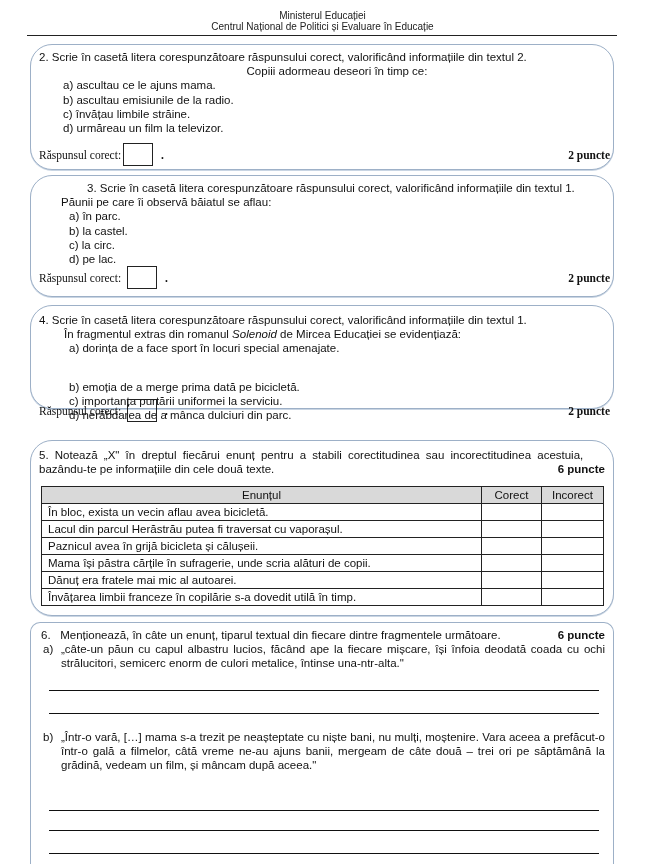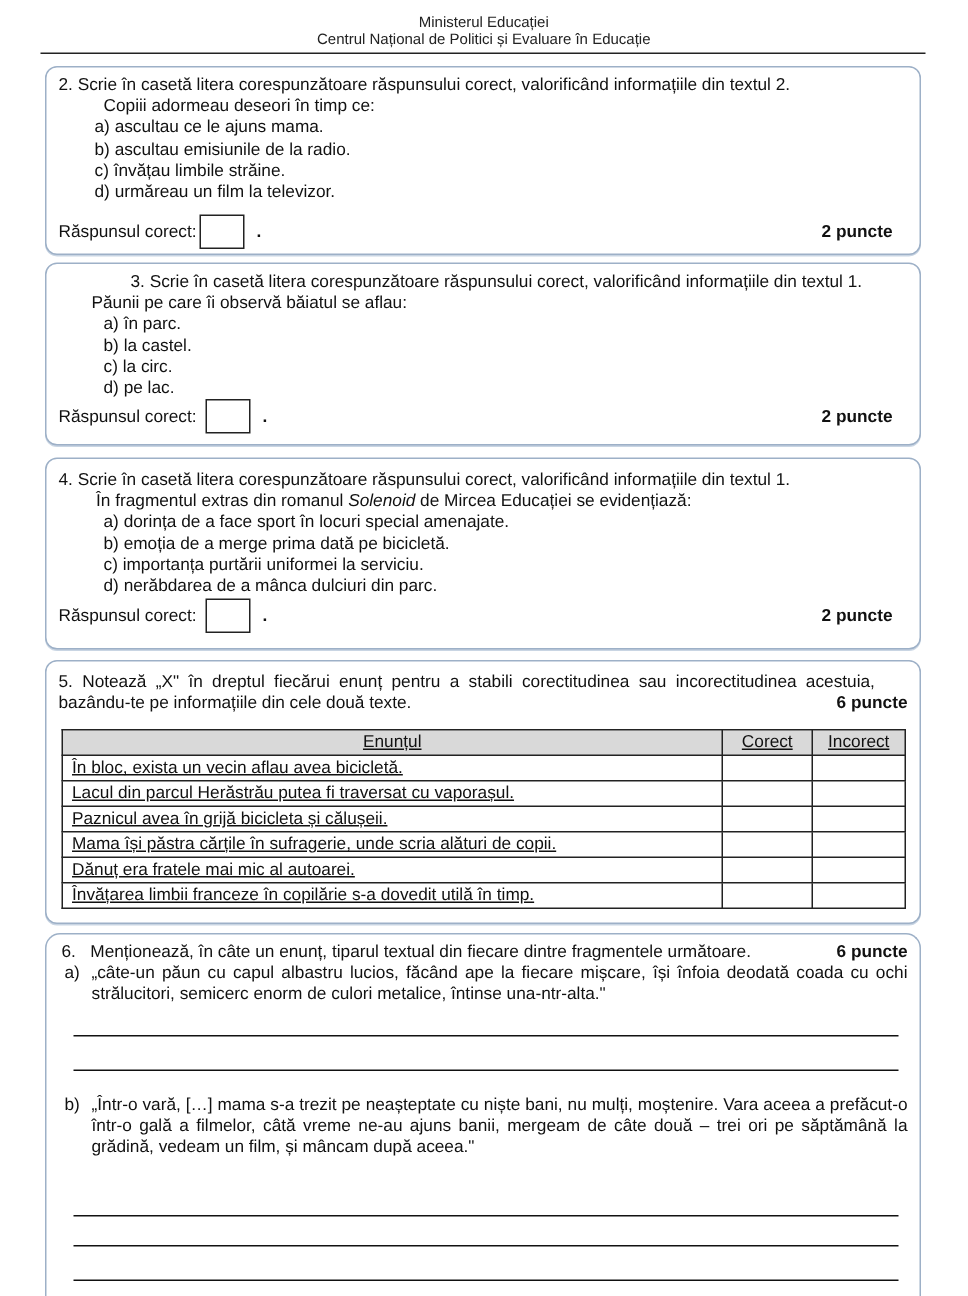--- a/index.html
+++ b/index.html
@@ -4,58 +4,58 @@
 <style>
   * { box-sizing: border-box; margin: 0; padding: 0; }
   html, body { width: 645px; height: 864px; background: #ffffff; overflow: hidden; }
   body { font-family: "Liberation Sans", sans-serif; color: #111; font-size: 11.5px; position: relative; }
 
   .header { position: absolute; left: 0; top: 10px; width: 645px; text-align: center; font-size: 10px; line-height: 11px; color: #222; }
   .header-rule { position: absolute; left: 27px; top: 35px; width: 590px; height: 1px; background: #222; }
 
   .qbox {
     position: absolute; left: 30px; width: 584px;
-    border: 1.5px solid #9db0c7; border-radius: 8px;
+    border: 1.5px solid #9db0c7; border-radius: 22px;
     background: #fff;
     box-shadow: 0 1px 0 #c9d5e3;
     padding: 5px 8px;
   }
   .line { line-height: 14.2px; white-space: nowrap; }
   .ind1 { padding-left: 30px; }
   .ind2 { padding-left: 30px; }
-  .ans-row { position: absolute; left: 8px; right: 18px; display: flex; align-items: center; }
+  .ans-row { position: absolute; left: 8px; right: 3px; display: flex; align-items: center; font-family: Liberation Serif, serif; }
   .ans-label { white-space: nowrap; }
   .ans-box { width: 30px; height: 23px; border: 1px solid #222; margin-left: 2px; display: inline-block; }
   .ans-dot { margin-left: 8px; font-weight: bold; }
   .points { margin-left: auto; font-weight: bold; white-space: nowrap; }
 
   .justify { text-align: justify; line-height: 14.2px; }
   table.enunt { position: absolute; left: 10px; width: 563px; border-collapse: collapse; font-size: 11.5px; }
-  table.enunt th, table.enunt td { border: 1px solid #222; height: 17px; padding: 0 6px; font-weight: normal; text-decoration: underline; }
+  table.enunt th, table.enunt td { border: 1px solid #222; height: 17px; padding: 0 6px; font-weight: normal; }
   table.enunt th { background: #d9d9d9; text-align: center; }
   table.enunt td.txt { text-align: left; }
   .col-main { width: 440px; }
   .col-c { width: 60px; }
   .col-i { width: 62px; }
 
   .write-line { position: absolute; left: 18px; width: 550px; height: 1px; background: #111; }
   i { font-style: italic; }
 </style>
 </head>
 <body>
 
 <div class="header">
   <div>Ministerul Educației</div>
   <div>Centrul Național de Politici și Evaluare în Educație</div>
 </div>
 <div class="header-rule"></div>
 
 <div class="qbox" style="top:44px; height:126px;">
   <div class="line">2. Scrie în casetă litera corespunzătoare răspunsului corect, valorificând informațiile din textul 2.</div>
-  <div class="line ind1" style="padding-left:30px;">Copiii adormeau deseori în timp ce:</div>
+  <div class="line ind1" style="padding-left:30px;text-align:center;">Copiii adormeau deseori în timp ce:</div>
   <div class="line ind2" style="padding-left:24px;">a) ascultau ce le ajuns mama.</div>
   <div class="line ind2" style="padding-left:24px;">b) ascultau emisiunile de la radio.</div>
   <div class="line ind2" style="padding-left:24px;">c) învățau limbile străine.</div>
   <div class="line ind2" style="padding-left:24px;">d) urmăreau un film la televizor.</div>
   <div class="ans-row" style="top:98px;">
     <span class="ans-label">Răspunsul corect:</span>
     <span class="ans-box"></span>
     <span class="ans-dot">.</span>
     <span class="points">2 puncte</span>
   </div>
@@ -69,27 +69,27 @@
   <div class="line" style="padding-left:30px;">c) la circ.</div>
   <div class="line" style="padding-left:30px;">d) pe lac.</div>
   <div class="ans-row" style="top:90px;">
     <span class="ans-label">Răspunsul corect:</span>
     <span class="ans-box" style="margin-left:6px;"></span>
     <span class="ans-dot">.</span>
     <span class="points">2 puncte</span>
   </div>
 </div>
 
-<div class="qbox" style="top:305px; height:128px;">
+<div class="qbox" style="top:305px; height:104px;">
   <div class="line" style="margin-top:2px;">4. Scrie în casetă litera corespunzătoare răspunsului corect, valorificând informațiile din textul 1.</div>
   <div class="line" style="padding-left:25px;">
     <span>În fragmentul extras din romanul </span><i>Solenoid</i><span> de Mircea Educației se evidențiază:</span>
   </div>
   <div class="line" style="padding-left:30px;">a) dorința de a face sport în locuri special amenajate.</div>
-  <div class="line" style="padding-left:30px;">b) emoția de a merge prima dată pe bicicletă.</div>
+  <div class="line" style="padding-left:30px;margin-top:24px;">b) emoția de a merge prima dată pe bicicletă.</div>
   <div class="line" style="padding-left:30px;">c) importanța purtării uniformei la serviciu.</div>
   <div class="line" style="padding-left:30px;">d) nerăbdarea de a mânca dulciuri din parc.</div>
   <div class="ans-row" style="top:93px;">
     <span class="ans-label">Răspunsul corect:</span>
     <span class="ans-box" style="margin-left:6px;"></span>
     <span class="ans-dot">.</span>
     <span class="points">2 puncte</span>
   </div>
 </div>
 

